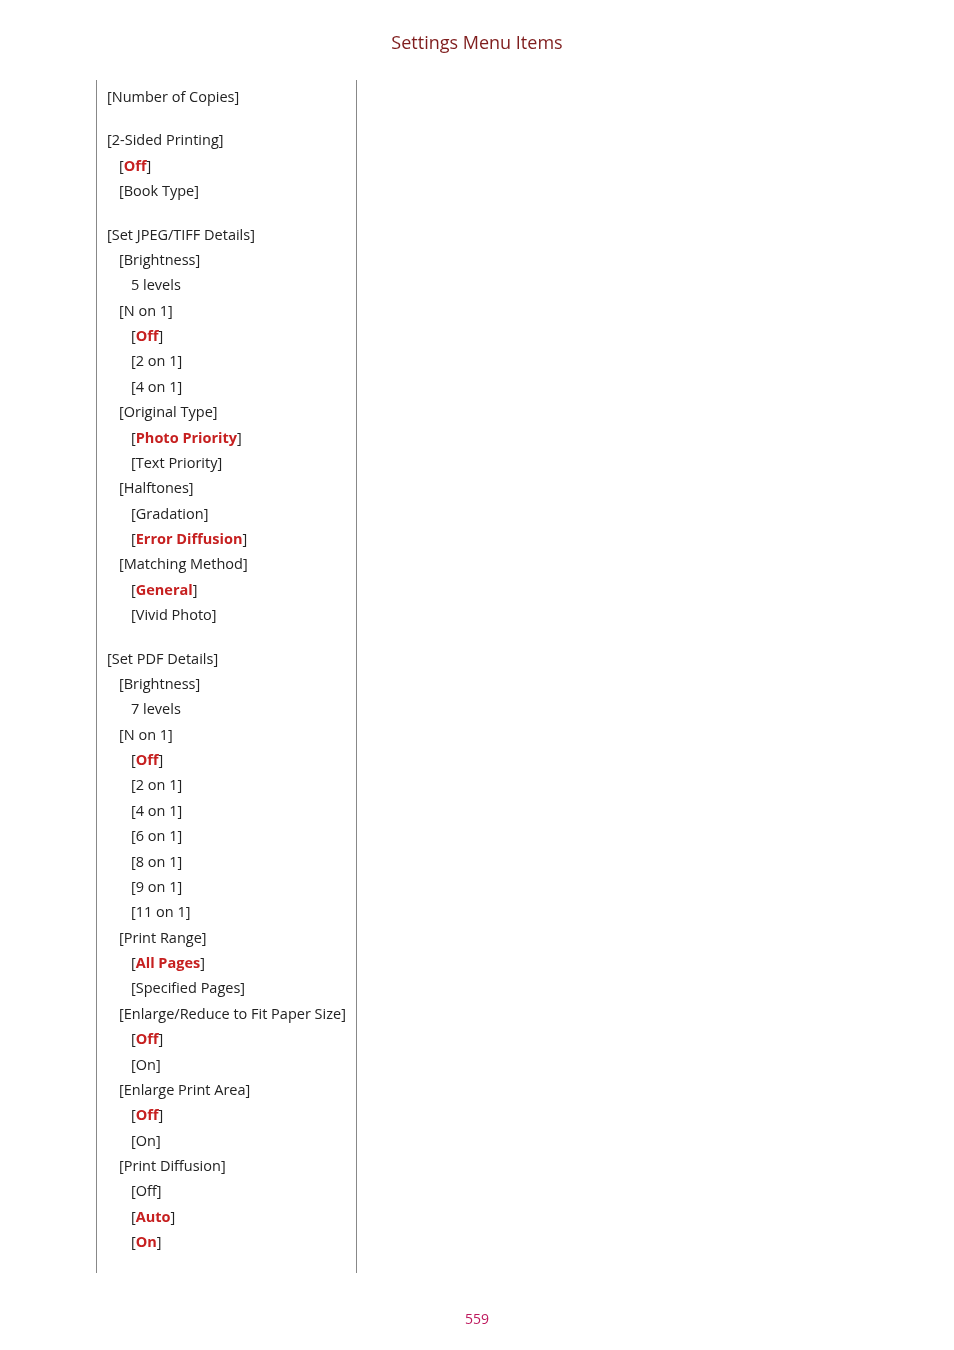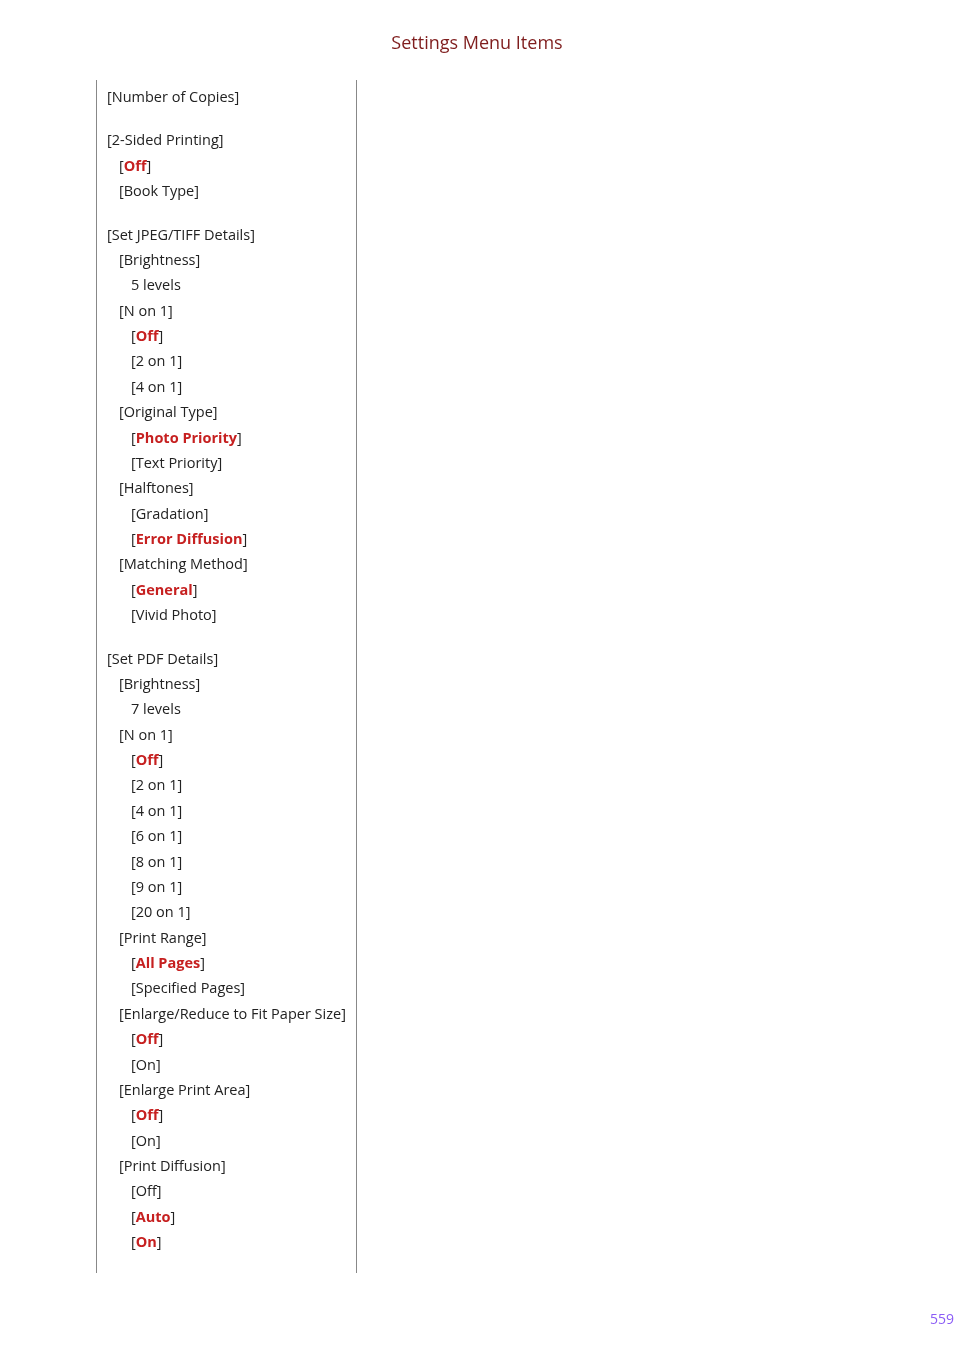--- a/index.html
+++ b/index.html
@@ -47,23 +47,23 @@
     .i1 { padding-left: 12px; }
     .i2 { padding-left: 24px; }
     .default {
       color: #c62020;
       font-weight: bold;
     }
     .page-number {
       position: absolute;
       width: 100%;
       bottom: 22px;
-      text-align: right;
+      text-align: center;
       font-size: 14px;
-      color: #8b5cf6;
+      color: #be185d;
     }
   </style>
 </head>
 <body>
 
 <div class="header-title">Settings Menu Items</div>
 
 <div class="content-wrap">
   <div class="content-column">
 
@@ -104,21 +104,21 @@
       <div class="row">[Set PDF Details]</div>
       <div class="row i1">[Brightness]</div>
       <div class="row i2">7 levels</div>
       <div class="row i1">[N on 1]</div>
       <div class="row i2">[<span class="default">Off</span>]</div>
       <div class="row i2">[2 on 1]</div>
       <div class="row i2">[4 on 1]</div>
       <div class="row i2">[6 on 1]</div>
       <div class="row i2">[8 on 1]</div>
       <div class="row i2">[9 on 1]</div>
-      <div class="row i2">[20 on 1]</div>
+      <div class="row i2">[11 on 1]</div>
       <div class="row i1">[Print Range]</div>
       <div class="row i2">[<span class="default">All Pages</span>]</div>
       <div class="row i2">[Specified Pages]</div>
       <div class="row i1">[Enlarge/Reduce to Fit Paper Size]</div>
       <div class="row i2">[<span class="default">Off</span>]</div>
       <div class="row i2">[On]</div>
       <div class="row i1">[Enlarge Print Area]</div>
       <div class="row i2">[<span class="default">Off</span>]</div>
       <div class="row i2">[On]</div>
       <div class="row i1">[Print Diffusion]</div>

